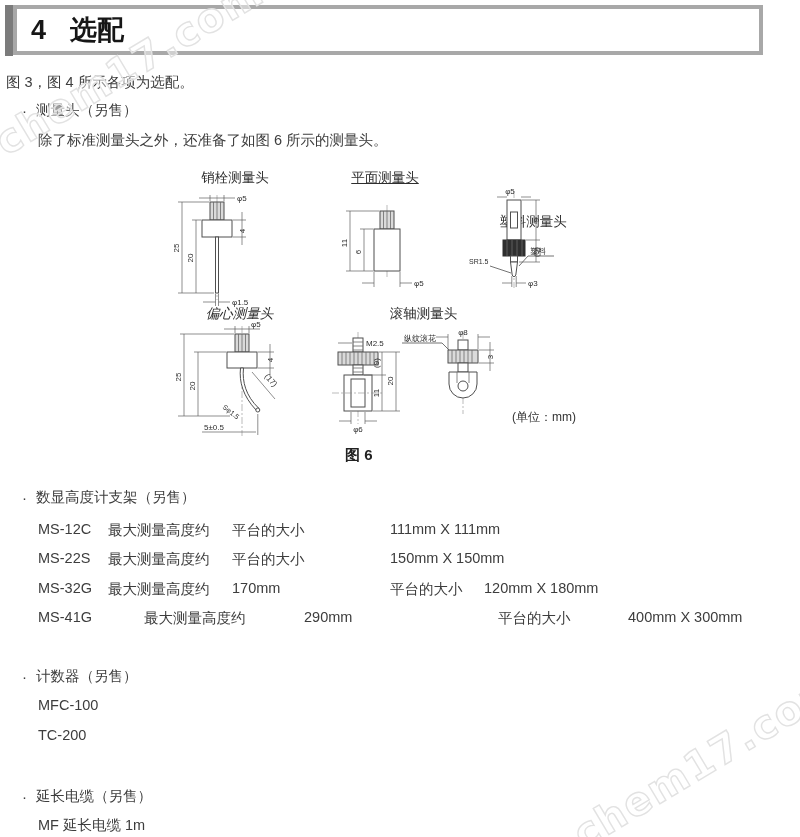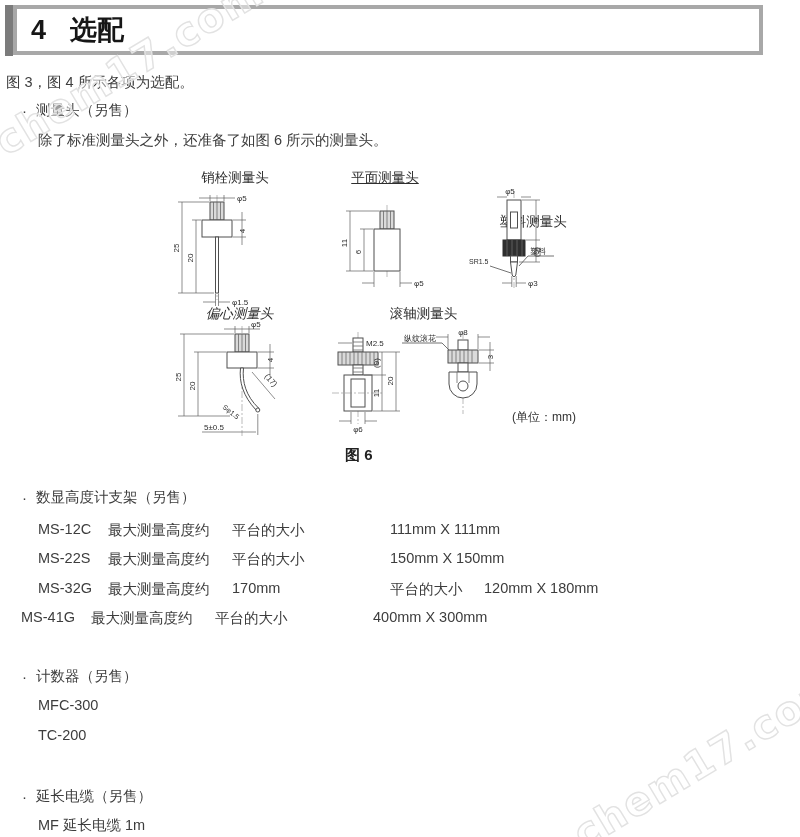--- a/index.html
+++ b/index.html
@@ -270,32 +270,33 @@
     <span>平台的大小</span>
     <span>150mm X 150mm</span>
   </div>
   <div class="abs stand-row" style="left:38px;top:580px;">
     <span>MS-32G</span>
     <span>最大测量高度约</span>
     <span>170mm</span>
     <span>平台的大小</span>
     <span>120mm X 180mm</span>
   </div>
-  <div class="abs stand-row" style="left:21px;top:609px;">
+  <div class="abs stand-row" style="left:38px;top:609px;gap:36px;">
     <span>MS-41G</span>
     <span>最大测量高度约</span>
+    <span>290mm</span>
     <span>平台的大小</span>
     <span>400mm X 300mm</span>
   </div>
 
   <div class="abs bullet-row" style="left:22px;top:667px;">
     <span class="bullet">·</span>
     <span class="txt">计数器（另售）</span>
   </div>
-  <div class="abs txt" style="left:38px;top:697px;">MFC-300</div>
+  <div class="abs txt" style="left:38px;top:697px;">MFC-100</div>
   <div class="abs txt" style="left:38px;top:727px;text-align:center;">TC-200</div>
 
   <div class="abs bullet-row" style="left:22px;top:787px;">
     <span class="bullet">·</span>
     <span class="txt">延长电缆（另售）</span>
   </div>
   <div class="abs txt" style="left:38px;top:816px;">MF 延长电缆 1m</div>
 
 </div>
 

